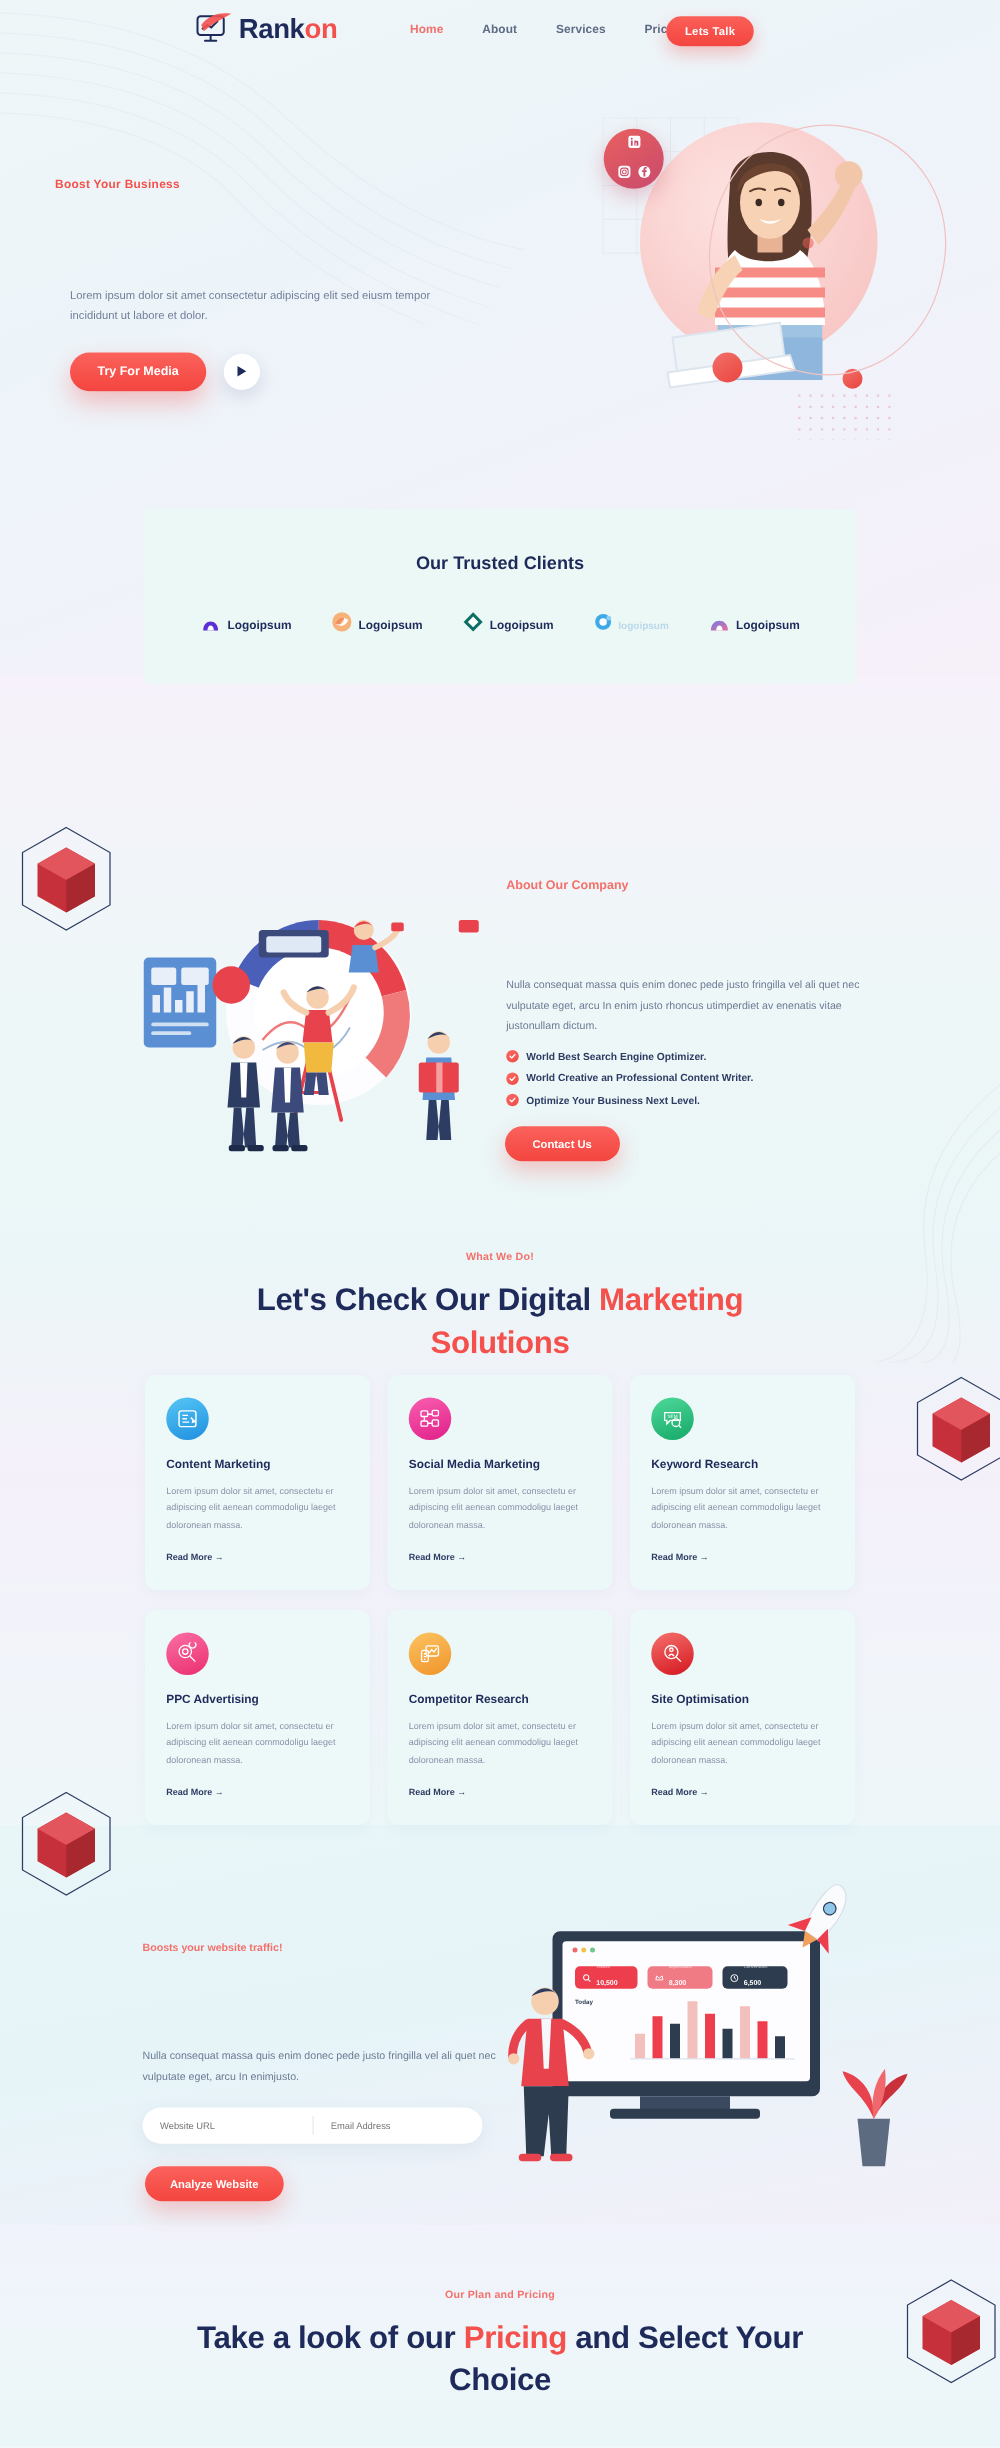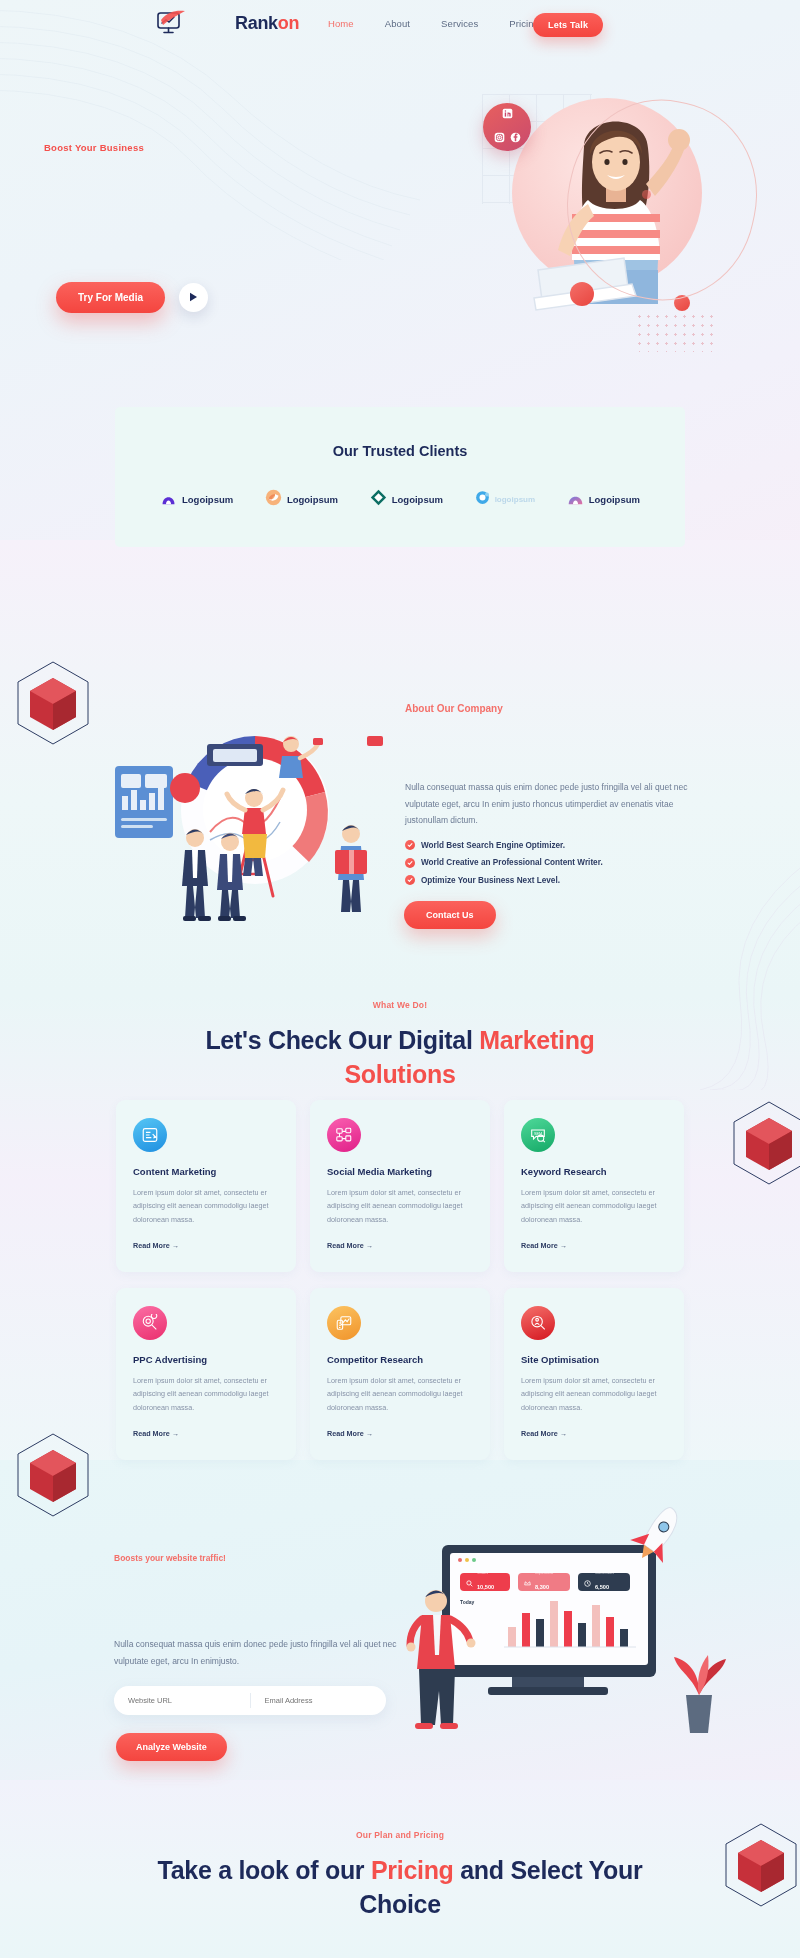--- a/index.html
+++ b/index.html
@@ -35,25 +35,25 @@
     position: absolute; pointer-events: none; opacity: .5;
   }
 
   
   .nav {
     position: absolute; left: 0; top: 0; width: 800px; height: 52px;
     display: flex; align-items: center; z-index: 30;
   }
   .logo-wrap { position: absolute; left: 156px; top: 10px; display: flex; align-items: center; gap: 5px; }
   .logo-mark { width: 30px; height: 26px; position: relative; }
-  .logo-text { font-size: 18px; font-weight: 700; color: #1d2a5a; letter-spacing: -.3px; margin-left: 44px; }
+  .logo-text { font-size: 22px; font-weight: 700; color: #1d2a5a; letter-spacing: -.3px; }
   .logo-text .on { color: #f4504c; }
   .nav-links { position: absolute; left: 328px; top: 18px; display: flex; gap: 31px; }
   .nav-links a {
-    font-size: 9.5px; color: #5d6b84; text-decoration: none; font-weight: 400; letter-spacing: .1px;
+    font-size: 9.5px; color: #5d6b84; text-decoration: none; font-weight: 700; letter-spacing: .1px;
   }
   .nav-links a.active { color: #f4706a; }
   .nav-cta {
     position: absolute; left: 533px; top: 13px;
     background: linear-gradient(180deg,#fb5f59,#f4453f);
     color:#fff; font-size:9px; font-weight:600; border:none; border-radius:16px;
     padding: 7px 15px; cursor:pointer; box-shadow: 0 6px 14px rgba(244,80,76,.32);
     letter-spacing:.2px;
   }
 
@@ -263,20 +263,21 @@
     <div class="nav-links">
       <a href="#" class="active">Home</a>
       <a href="#">About</a>
       <a href="#">Services</a>
       <a href="#">Pricing</a>
     </div>
     <button class="nav-cta">Lets Talk</button>
   </div>
 
   <div class="hero-eyebrow">Boost Your Business</div>
+  <p class="hero-p">Lorem ipsum dolor sit amet consectetur adipiscing elit sed eiusm tempor incididunt ut labore et dolor.</p>
   <div class="hero-btns">
     <button class="btn-primary">Try For Media</button>
     <button class="btn-play">
       <span>
         <svg width="9" height="10" viewBox="0 0 9 10">
             <path d="M1 0.8 L8 5 L1 9.2 Z" fill="#1d2a5a"></path>
           </svg>
       </span>
     </button>
   </div>

